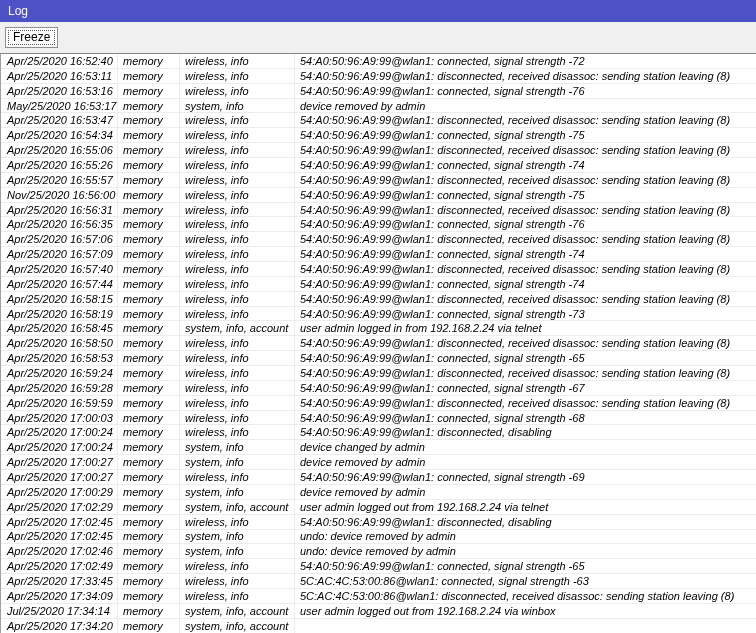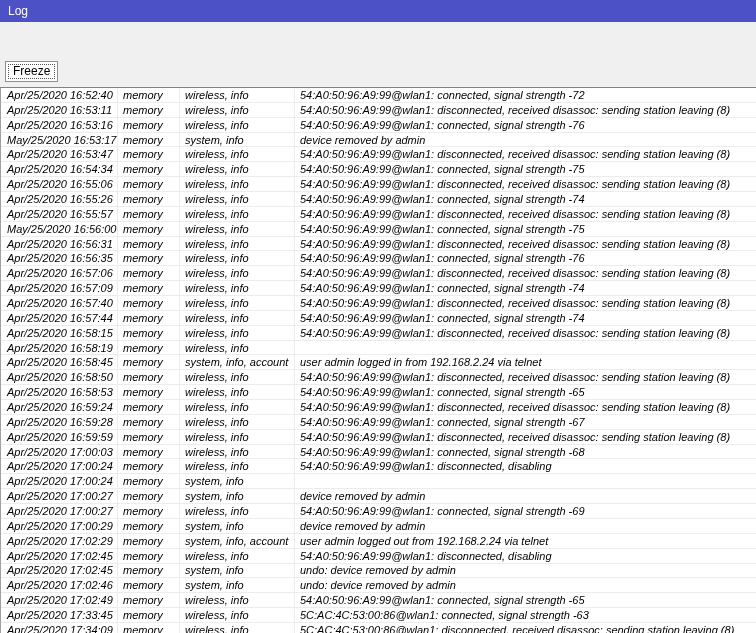--- a/index.html
+++ b/index.html
@@ -11,21 +11,20 @@
   .window{width:756px;height:633px;display:flex;flex-direction:column;}
   .titlebar{
     height:22px;flex:0 0 22px;background:#4d51c6;color:#ffffff;
     display:flex;align-items:center;padding-left:8px;
     font-size:12px;
   }
   .toolbar{
     height:31px;flex:0 0 31px;background:#f0f0f0;
     display:flex;align-items:center;padding-left:5px;
     border-bottom:1px solid #828282;
-    margin-top:34px;
   }
   .btn{
     position:relative;height:21px;min-width:48px;padding:0 7px;
     background:#fdfdfd;border:1px solid #8f8f8f;
     font-family:inherit;font-size:12px;color:#000;line-height:19px;
     box-sizing:border-box;cursor:default;
   }
   .btn::before{
     content:"";position:absolute;left:2px;top:2px;right:2px;bottom:2px;
     border:1px dotted #555;pointer-events:none;
@@ -117,21 +116,21 @@
   </div>
 
   <div class="row">
     <span class="c col-time">Apr/25/2020 16:55:57</span>
     <span class="c col-buffer">memory</span>
     <span class="c col-topics">wireless, info</span>
     <span class="c col-message">54:A0:50:96:A9:99@wlan1: disconnected, received disassoc: sending station leaving (8)</span>
   </div>
 
   <div class="row">
-    <span class="c col-time">May/25/2020 16:56:00</span>
+    <span class="c col-time">Nov/25/2020 16:56:00</span>
     <span class="c col-buffer">memory</span>
     <span class="c col-topics">wireless, info</span>
     <span class="c col-message">54:A0:50:96:A9:99@wlan1: connected, signal strength -75</span>
   </div>
 
   <div class="row">
     <span class="c col-time">Apr/25/2020 16:56:31</span>
     <span class="c col-buffer">memory</span>
     <span class="c col-topics">wireless, info</span>
     <span class="c col-message">54:A0:50:96:A9:99@wlan1: disconnected, received disassoc: sending station leaving (8)</span>
@@ -176,20 +175,21 @@
     <span class="c col-time">Apr/25/2020 16:58:15</span>
     <span class="c col-buffer">memory</span>
     <span class="c col-topics">wireless, info</span>
     <span class="c col-message">54:A0:50:96:A9:99@wlan1: disconnected, received disassoc: sending station leaving (8)</span>
   </div>
 
   <div class="row">
     <span class="c col-time">Apr/25/2020 16:58:19</span>
     <span class="c col-buffer">memory</span>
     <span class="c col-topics">wireless, info</span>
+    <span class="c col-message">54:A0:50:96:A9:99@wlan1: connected, signal strength -73</span>
   </div>
 
   <div class="row">
     <span class="c col-time">Apr/25/2020 16:58:45</span>
     <span class="c col-buffer">memory</span>
     <span class="c col-topics">system, info, account</span>
     <span class="c col-message">user admin logged in from 192.168.2.24 via telnet</span>
   </div>
 
   <div class="row">
@@ -238,20 +238,21 @@
     <span class="c col-time">Apr/25/2020 17:00:24</span>
     <span class="c col-buffer">memory</span>
     <span class="c col-topics">wireless, info</span>
     <span class="c col-message">54:A0:50:96:A9:99@wlan1: disconnected, disabling</span>
   </div>
 
   <div class="row">
     <span class="c col-time">Apr/25/2020 17:00:24</span>
     <span class="c col-buffer">memory</span>
     <span class="c col-topics">system, info</span>
+    <span class="c col-message">device changed by admin</span>
   </div>
 
   <div class="row">
     <span class="c col-time">Apr/25/2020 17:00:27</span>
     <span class="c col-buffer">memory</span>
     <span class="c col-topics">system, info</span>
     <span class="c col-message">device removed by admin</span>
   </div>
 
   <div class="row">

